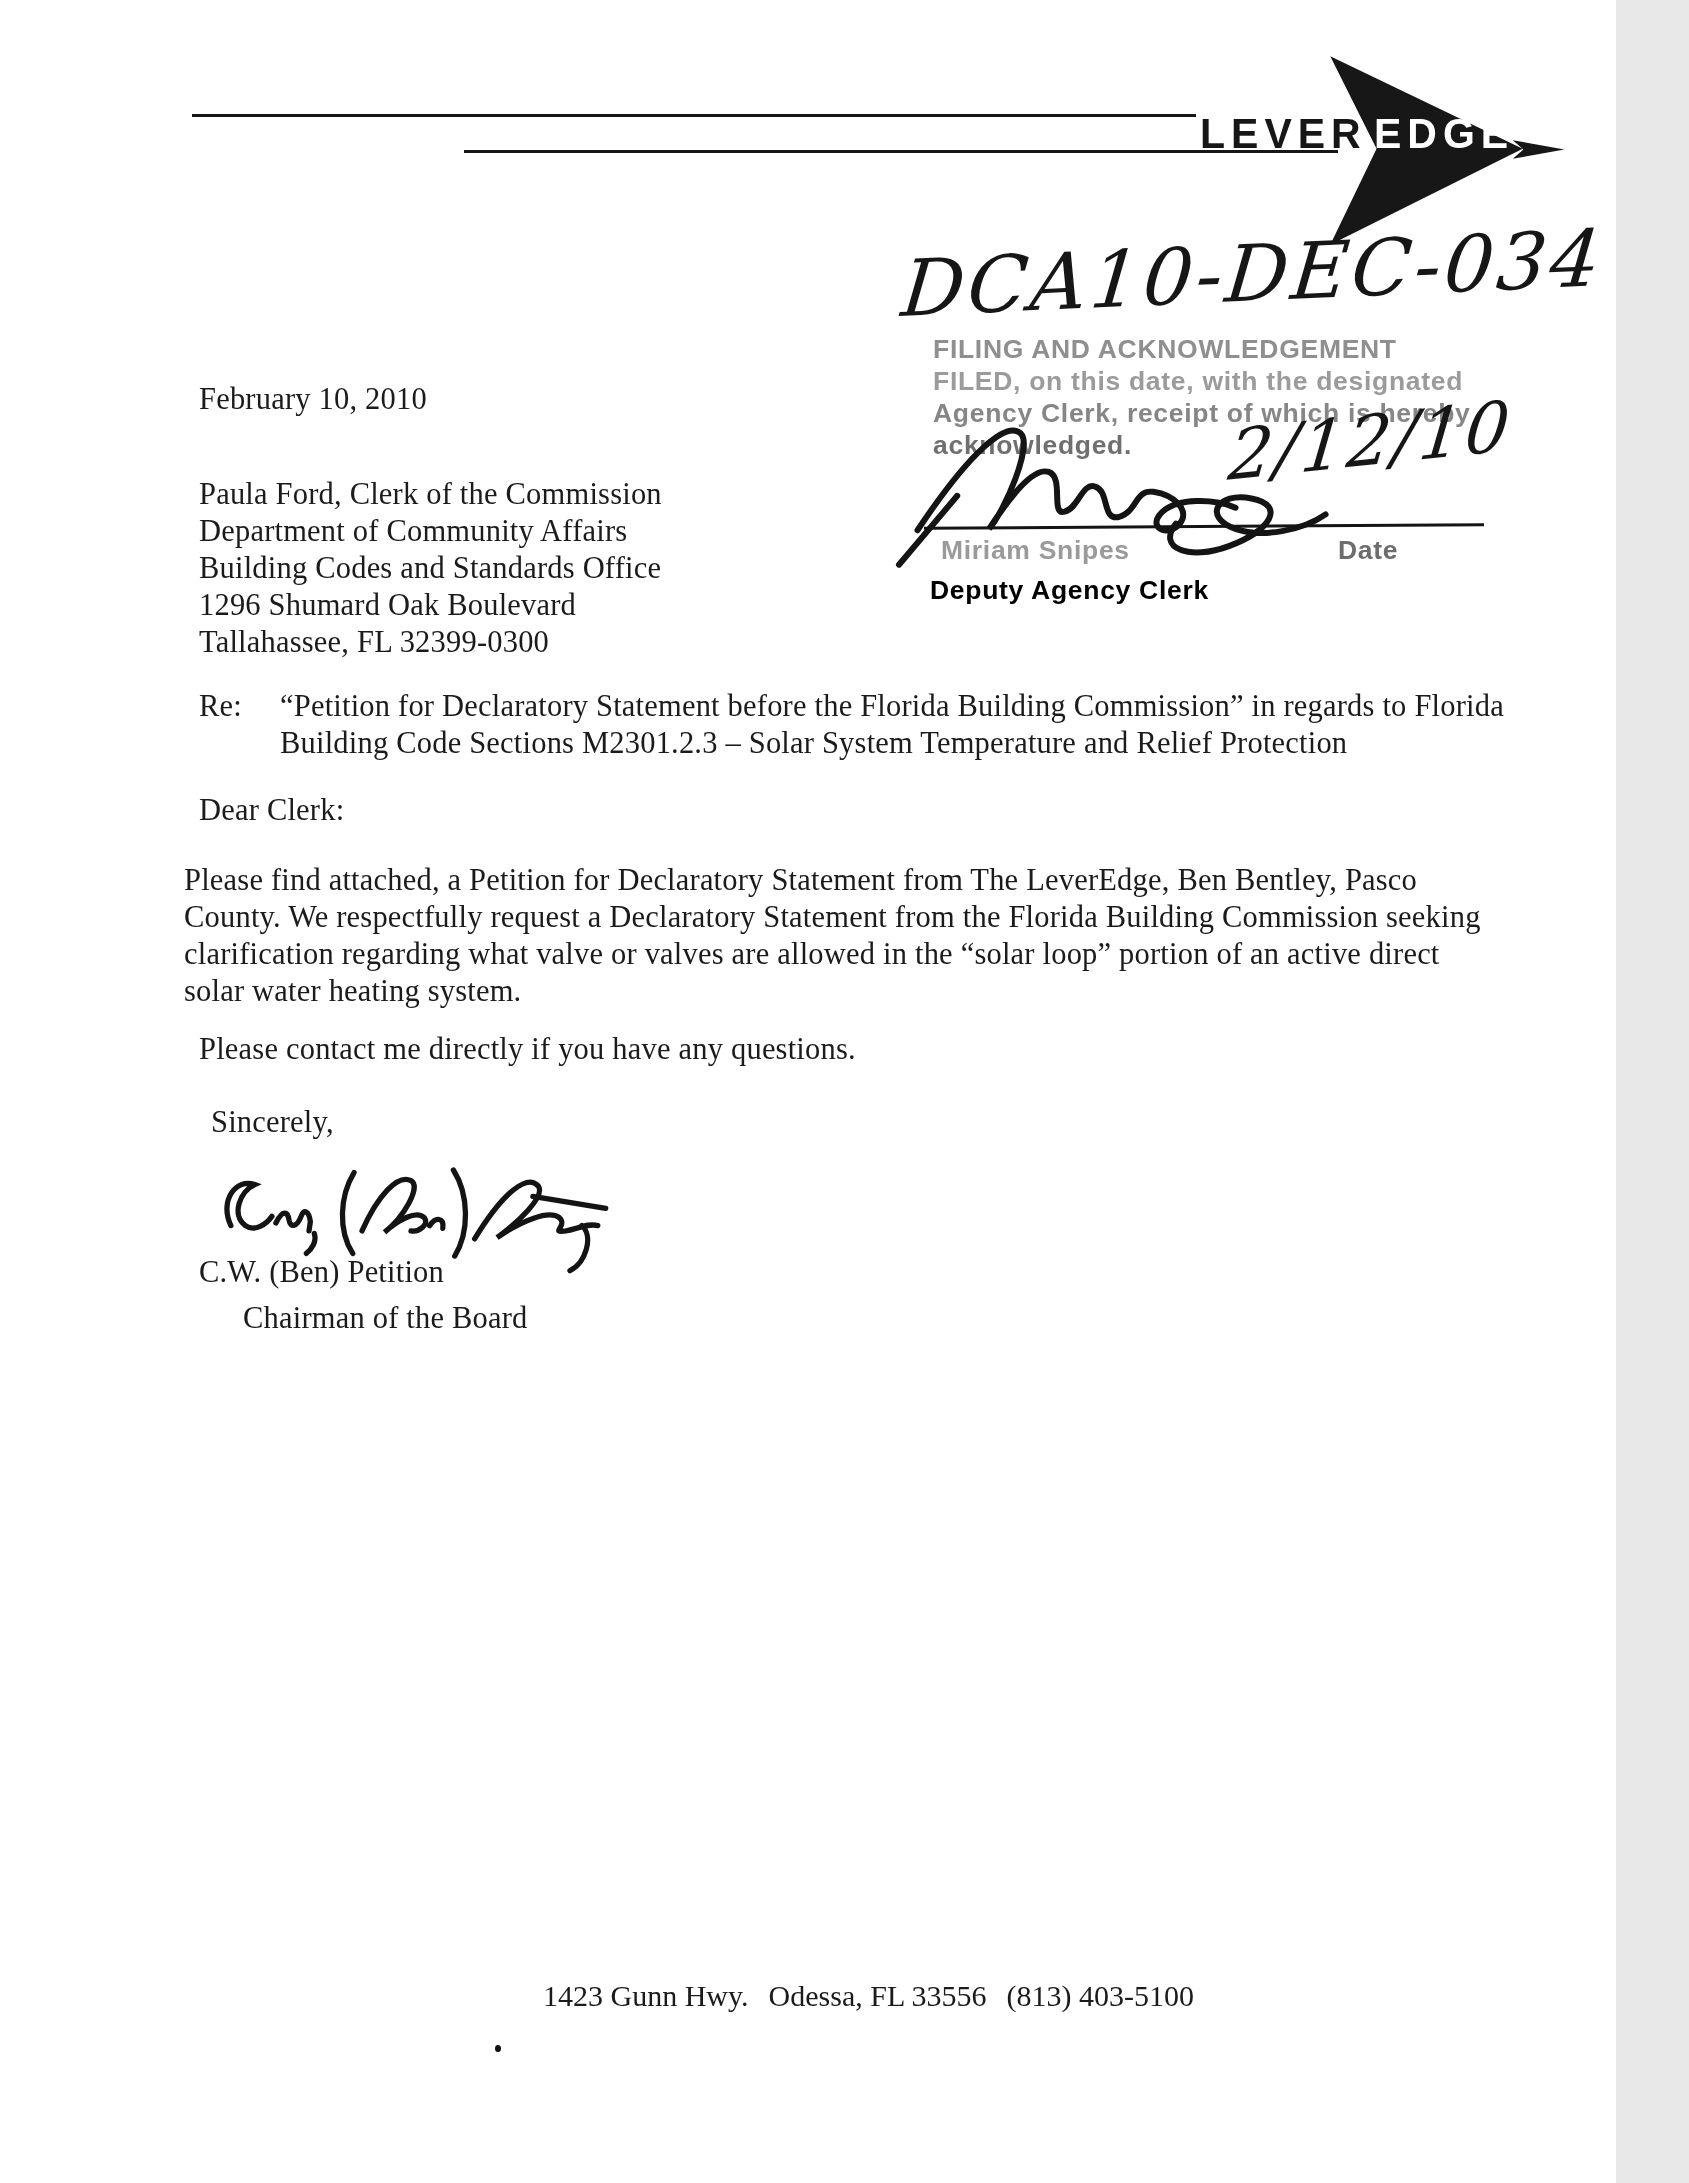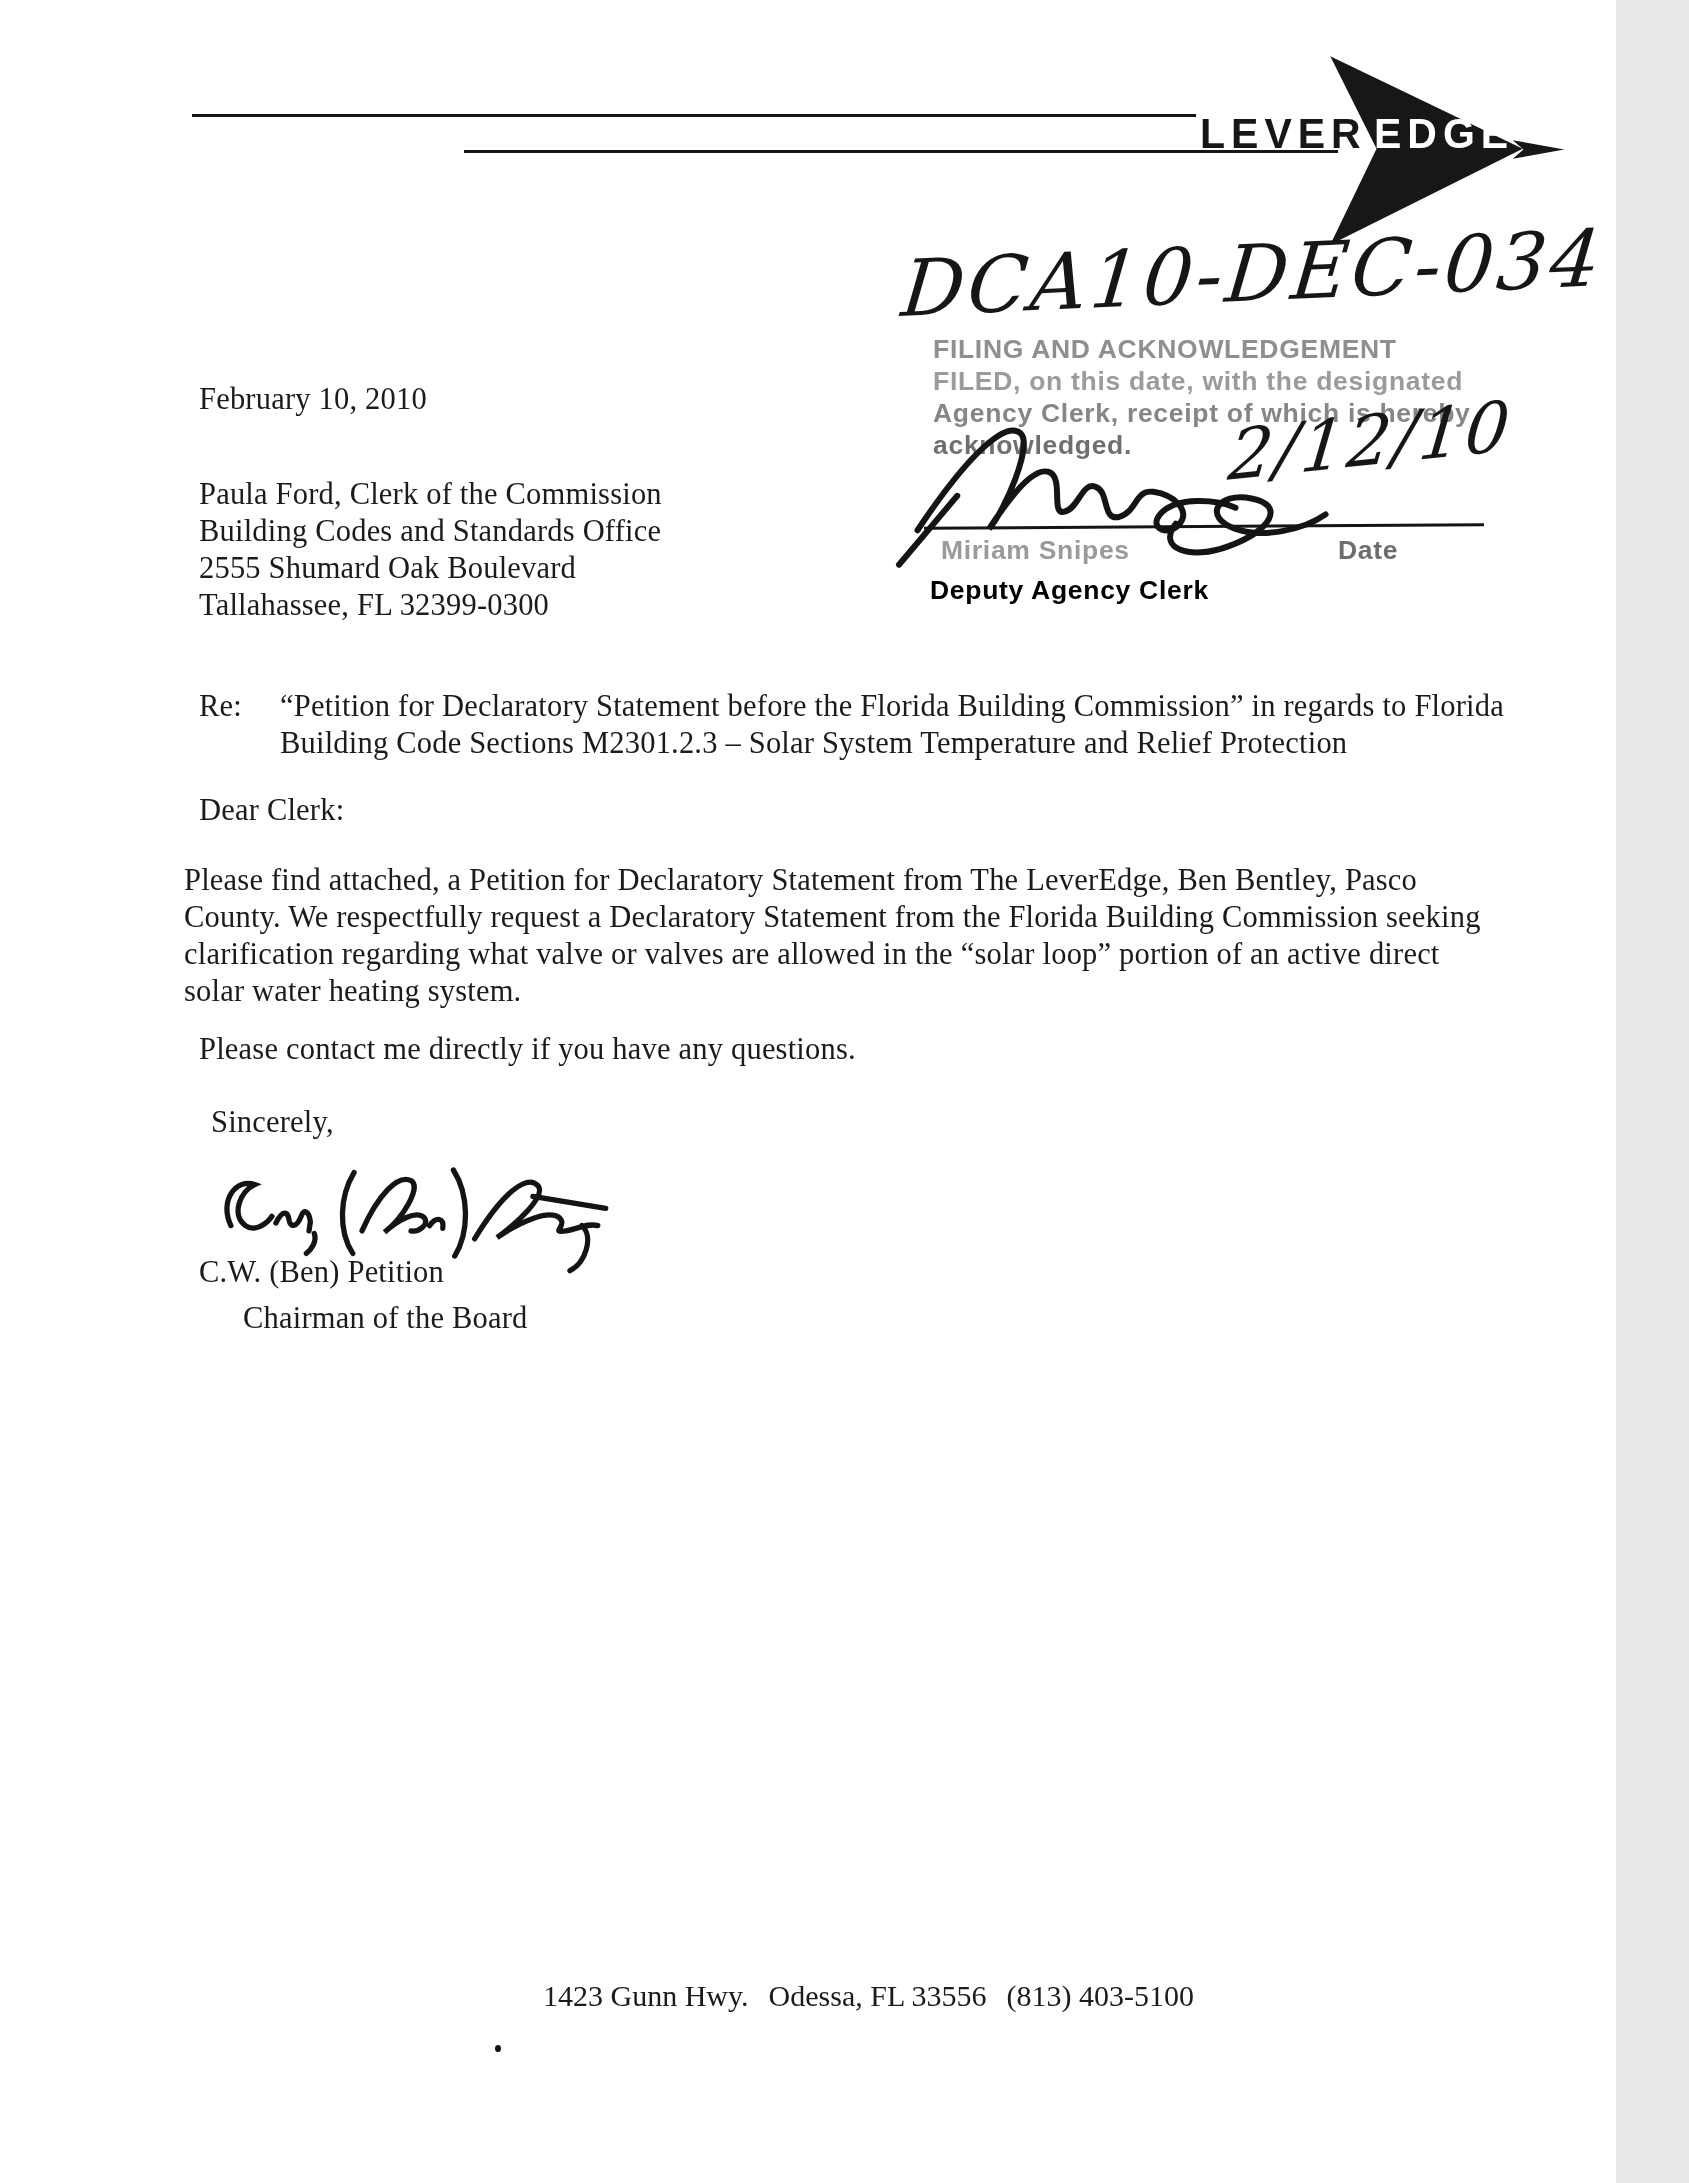--- a/index.html
+++ b/index.html
@@ -120,22 +120,23 @@
   <div class="abs sig-rule" style="left:924px;top:525px;width:560px;"></div>
 
   <div class="abs stamp stamp-name" style="left:941px;top:534px;">Miriam Snipes</div>
   <div class="abs stamp stamp-datelabel" style="left:1338px;top:534px;">Date</div>
   <div class="abs stamp stamp-title" style="left:930px;top:574px;">Deputy Agency Clerk</div>
 
   <div class="abs body-text" style="left:199px;top:381px;">February 10, 2010</div>
 
   <div class="abs" style="left:199px;top:476px;">
     <div class="body-text">Paula Ford, Clerk of the Commission</div>
+    <div class="body-text">Department of Community Affairs</div>
     <div class="body-text">Building Codes and Standards Office</div>
-    <div class="body-text">2555 Shumard Oak Boulevard</div>
+    <div class="body-text">1296 Shumard Oak Boulevard</div>
     <div class="body-text">Tallahassee, FL 32399-0300</div>
   </div>
 
   <div class="abs body-text" style="left:199px;top:688px;">Re:</div>
   <div class="abs" style="left:280px;top:688px;">
     <div class="body-text">“Petition for Declaratory Statement before the Florida Building Commission” in regards to Florida</div>
     <div class="body-text">Building Code Sections M2301.2.3 – Solar System Temperature and Relief Protection</div>
   </div>
 
   <div class="abs body-text" style="left:199px;top:792px;">Dear Clerk:</div>

